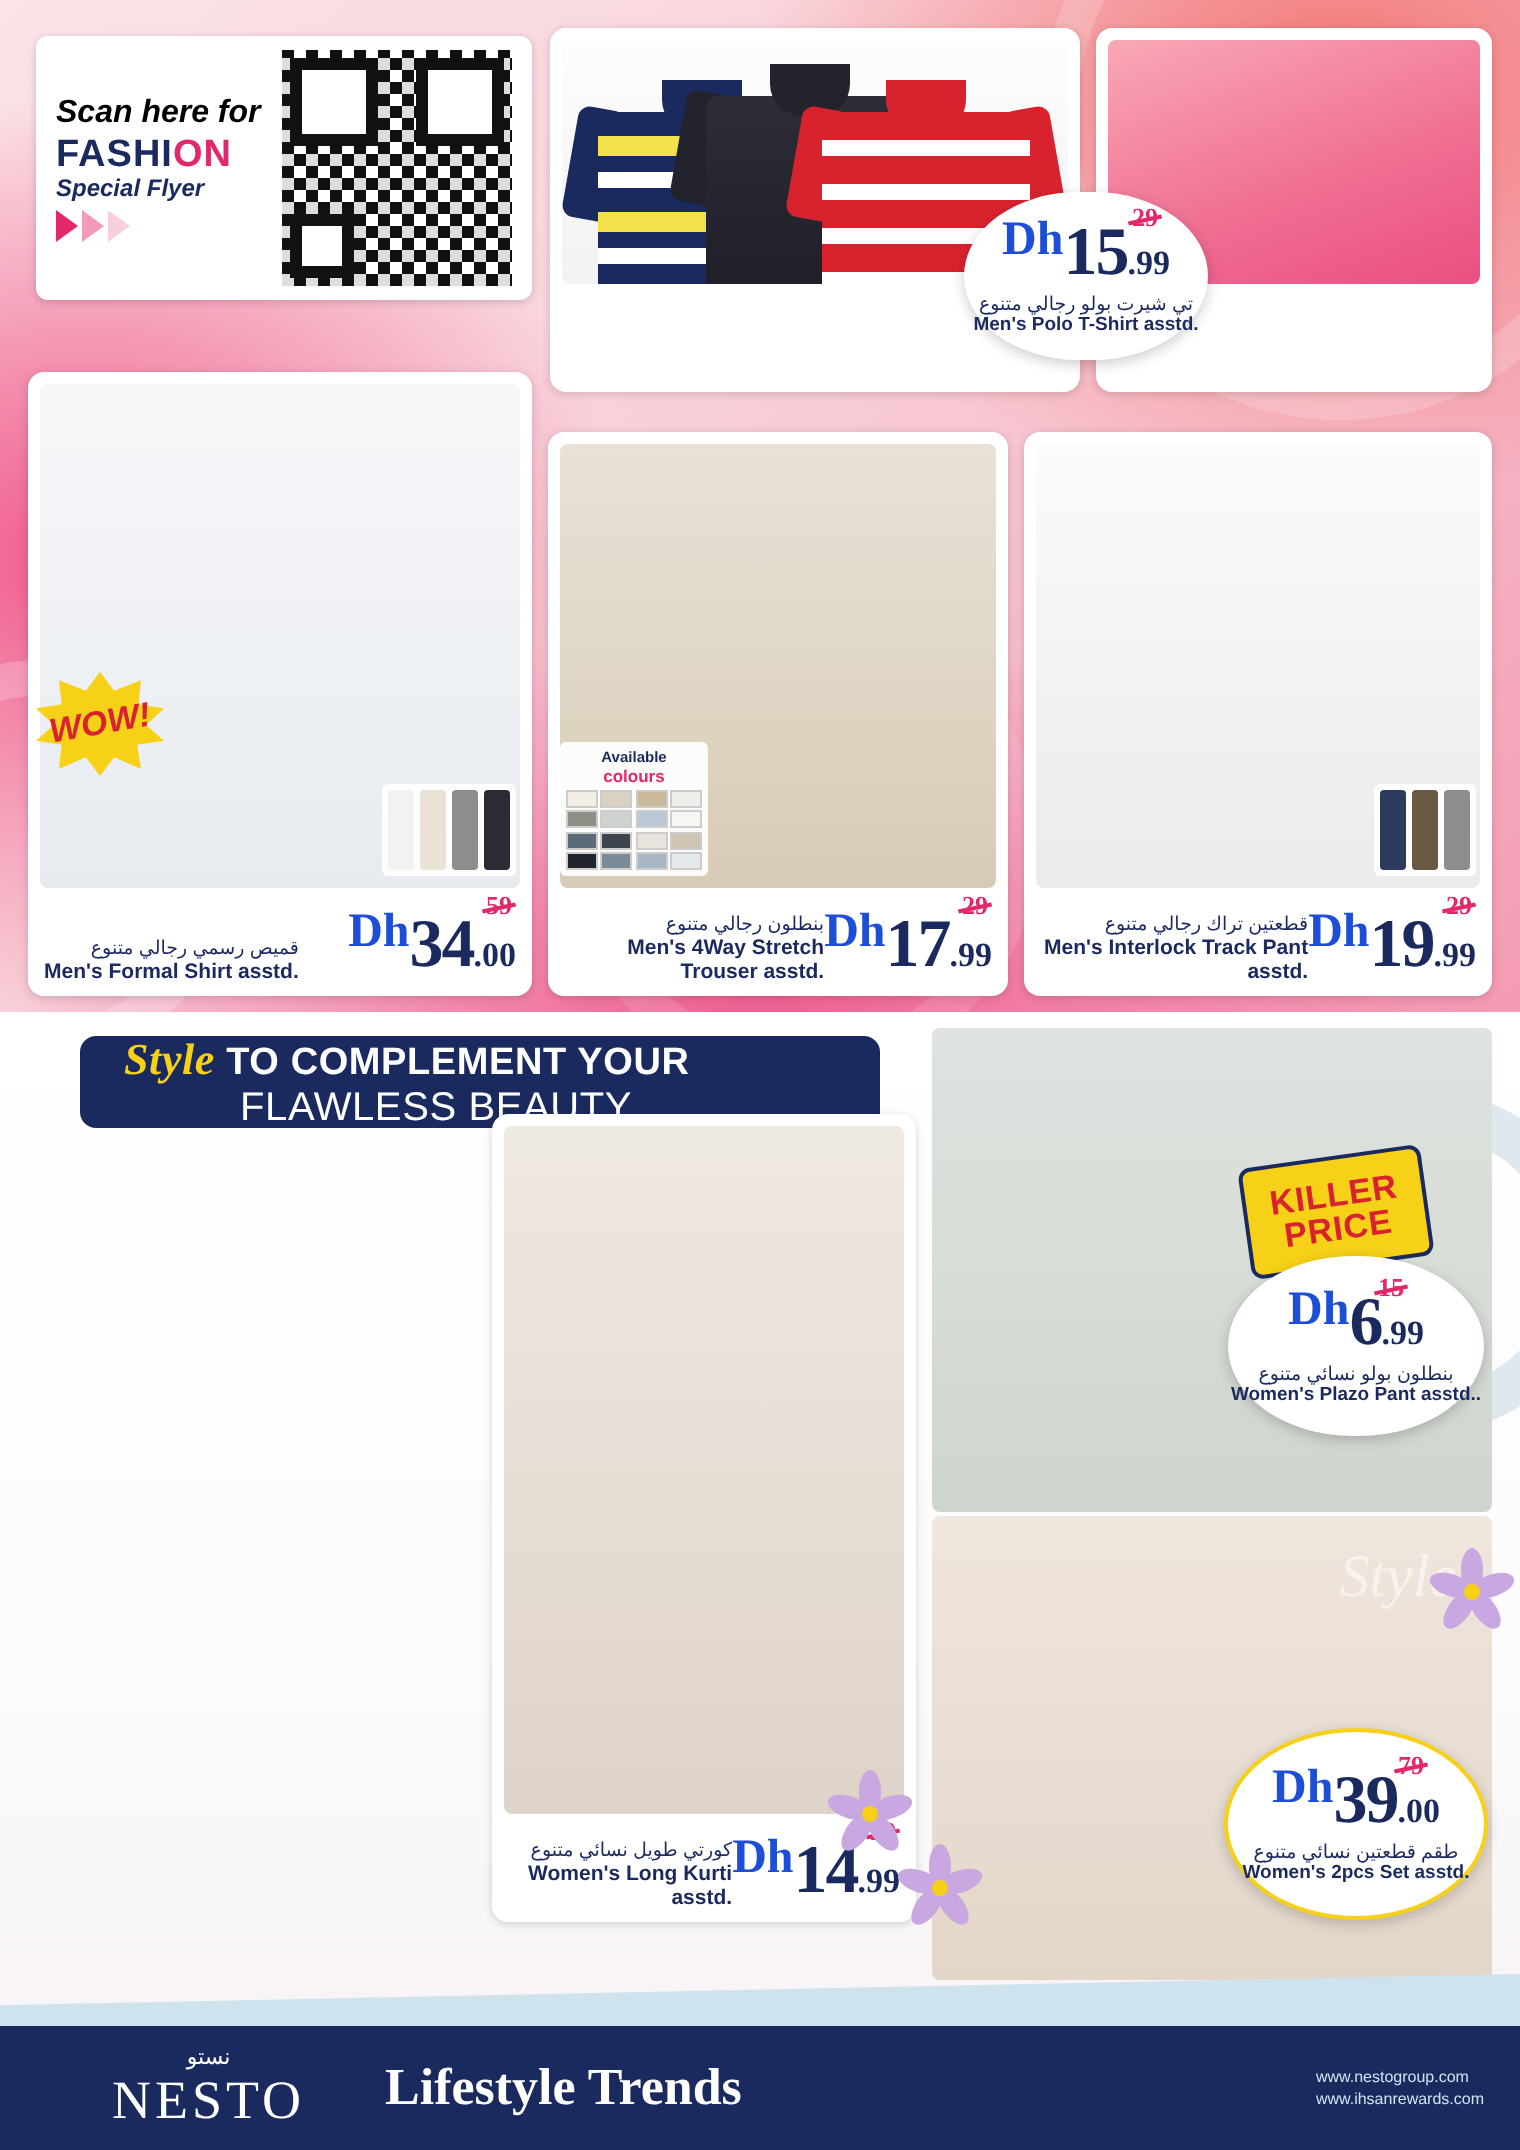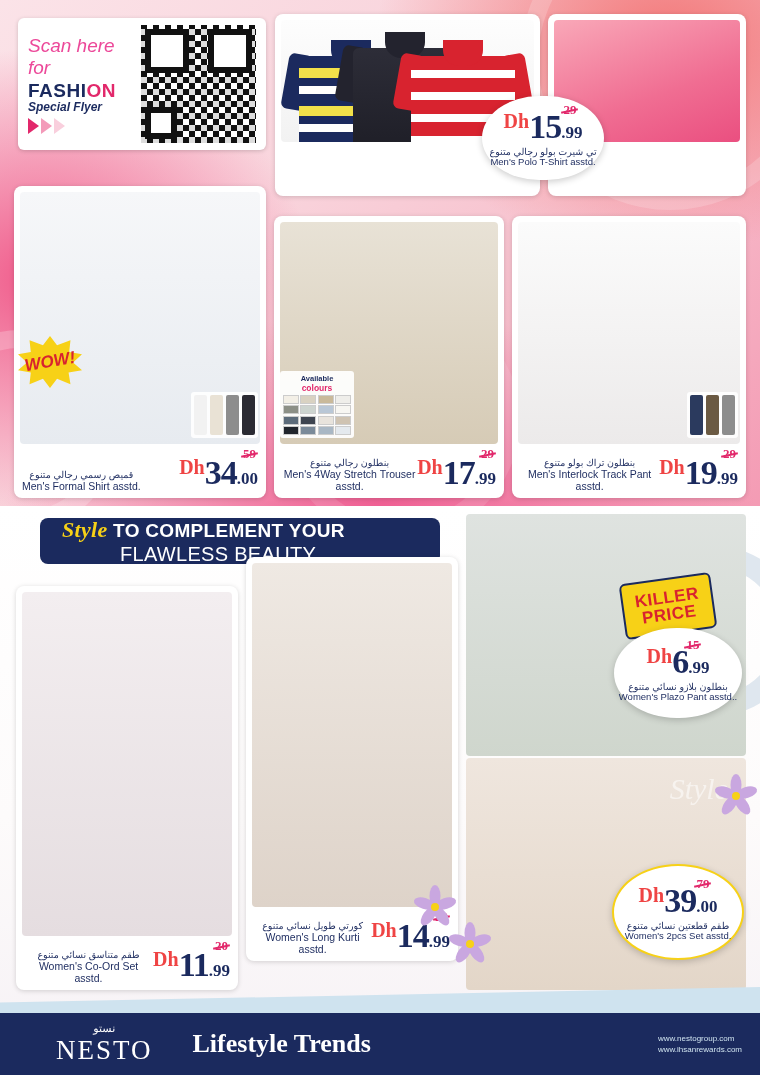--- a/index.html
+++ b/index.html
@@ -31,21 +31,21 @@
   .swirl.s3 { width: 240px; height: 240px; top: 300px; right: 240px; border-color: rgba(255,255,255,0.12); }
 
   
   .qr-panel {
     position: absolute; top: 18px; left: 18px; width: 248px; height: 132px;
     background: #ffffff; border-radius: 6px;
     box-shadow: 0 1px 4px rgba(0,0,0,0.18);
     display: flex; align-items: center; padding: 8px 10px;
   }
   .qr-text { width: 110px; position: relative; }
-  .qr-scan { font-size: 19px; font-weight: normal; color: #ec4899; font-style: italic; }
+  .qr-scan { font-size: 16px; font-weight: bold; color: #000000; font-style: italic; }
   .qr-fashion { font-size: 19px; font-weight: bold; color: #1b2a5e; letter-spacing: .5px; line-height: 1; margin-top: 2px;}
   .qr-fashion .on { color: #e2286b; }
   .qr-fest { font-size: 34px; font-weight: bold; color: #1b2a5e; line-height: .9; letter-spacing: -1px; }
   .qr-special { font-size: 12px; font-weight: bold; color: #1b2a5e; font-style: italic; }
   .qr-arrows { margin-top: 4px; display:flex; gap:2px;}
   .qr-arrows i {
     width: 0; height: 0; border-left: 11px solid #e2286b;
     border-top: 8px solid transparent; border-bottom: 8px solid transparent;
     display:inline-block;
   }
@@ -75,27 +75,27 @@
     overflow: visible;
   }
   .card .photo {
     position:absolute; top:6px; left:6px; right:6px; bottom:54px;
     border-radius:4px; overflow:hidden;
   }
   .caption {
     position: absolute; bottom: 6px; left: 8px; right: 8px;
     display: flex; align-items: flex-end; justify-content: space-between;
   }
-  .cap-text { text-align: center; }
+  .cap-text { text-align: right; }
   .ar { font-size: 9.5px; color: #1b2a5e; direction: rtl; }
-  .en { font-size: 10.5px; font-weight: normal; color: #1b2a5e; line-height: 1.15; }
+  .en { font-size: 10.5px; font-weight: bold; color: #1b2a5e; line-height: 1.15; }
   .price { text-align: right; white-space: nowrap; position: relative; }
   .dh {
     font-family: "Liberation Serif", serif; font-weight: bold;
-    font-size: 20px; color: #ef4444; vertical-align: 10px;
+    font-size: 24px; color: #1d4ed8; vertical-align: 10px;
   }
   .dh::after { content:""; }
   .big { font-size: 34px; font-weight: bold; color: #1b2a5e; letter-spacing: -1px; font-family:"Liberation Serif", serif;}
   .cents { font-size: 17px; font-weight: bold; color: #1b2a5e; font-family:"Liberation Serif", serif;}
   .old {
     position: absolute; top: -8px; right: 2px; font-size: 13px;
     color: #e2286b; font-weight: bold; font-family:"Liberation Serif", serif;
   }
   .old::after {
     content:""; position:absolute; left:-2px; right:-2px; top:50%;
@@ -366,21 +366,21 @@
 
   <div class="card" style="left:512px; top:216px; width:234px; height:282px;">
     <div class="photo ph-track"></div>
     <div class="thumbs" style="bottom:60px;">
       <span style="background:#2b3a5e"></span>
         <span style="background:#6b5a43"></span>
         <span style="background:#8d8d8d"></span>
     </div>
     <div class="caption">
       <div class="cap-text">
-        <div class="ar">بنطلون تراك بولو متنوع</div>
+        <div class="ar">قطعتين تراك رجالي متنوع</div>
         <div class="en">Men's Interlock Track Pant asstd.</div>
       </div>
       <div class="price">
         <span class="old">29</span>
         <span class="dh">Dh</span><span class="big">19</span><span class="cents">.99</span>
       </div>
     </div>
   </div>
 
   <div class="bottom-section">
@@ -389,33 +389,20 @@
   </div>
 
   <div class="style-banner">
     <div class="l1">
       <span class="scr">Style</span>
       <span>TO COMPLEMENT YOUR</span>
     </div>
     <div class="l2">FLAWLESS BEAUTY</div>
   </div>
 
-  <div class="card" style="left:16px; top:586px; width:222px; height:404px;">
-    <div class="photo ph-coord"></div>
-    <div class="caption">
-      <div class="cap-text">
-        <div class="ar">طقم متناسق نسائي متنوع</div>
-        <div class="en">Women's Co-Ord Set asstd.</div>
-      </div>
-      <div class="price">
-        <span class="old">20</span>
-        <span class="dh">Dh</span><span class="big">11</span><span class="cents">.99</span>
-      </div>
-    </div>
-  </div>
 
   <div class="card" style="left:246px; top:557px; width:212px; height:404px;">
     <div class="photo ph-kurti"></div>
     <div class="caption">
       <div class="cap-text">
         <div class="ar">كورتي طويل نسائي متنوع</div>
         <div class="en">Women's Long Kurti asstd.</div>
       </div>
       <div class="price">
         <span class="old">29</span>
@@ -431,21 +418,21 @@
   <div class="killer">
     <span>KILLER</span>
     <span>PRICE</span>
   </div>
 
   <div class="bubble" style="left:614px; top:628px; width:128px; height:90px; border-radius:64px/46px;">
     <div class="price" style="text-align:center;">
       <span class="old" style="top:-6px; right:10px;">15</span>
       <span class="dh">Dh</span><span class="big">6</span><span class="cents">.99</span>
     </div>
-    <div class="ar" style="text-align:center;">بنطلون بلازو نسائي متنوع</div>
+    <div class="ar" style="text-align:center;">بنطلون بولو نسائي متنوع</div>
     <div class="en" style="text-align:center; font-size:9.5px;">Women's Plazo Pant asstd..</div>
   </div>
 
   <div class="card" style="left:466px; top:758px; width:280px; height:232px; box-shadow:none; background:transparent;">
     <div class="photo ph-2pcs" style="inset:0;"></div>
     <div class="watermark">Style</div>
   </div>
 
   <div class="bubble" style="left:612px; top:864px; width:132px; height:96px; border-radius:66px/48px; border:2px solid #f7d117;">
     <div class="price" style="text-align:center;">

